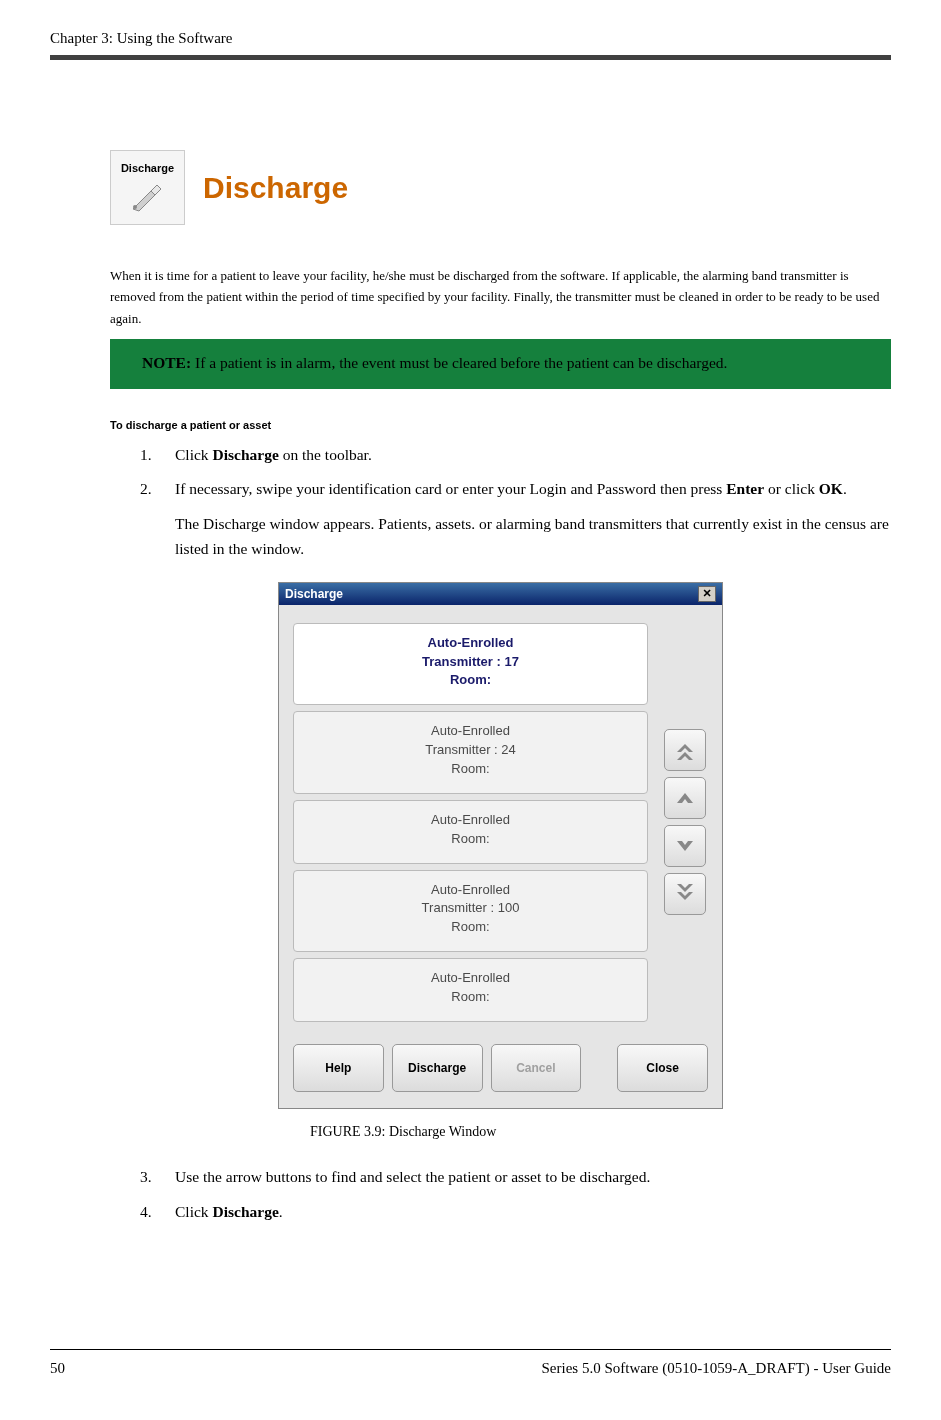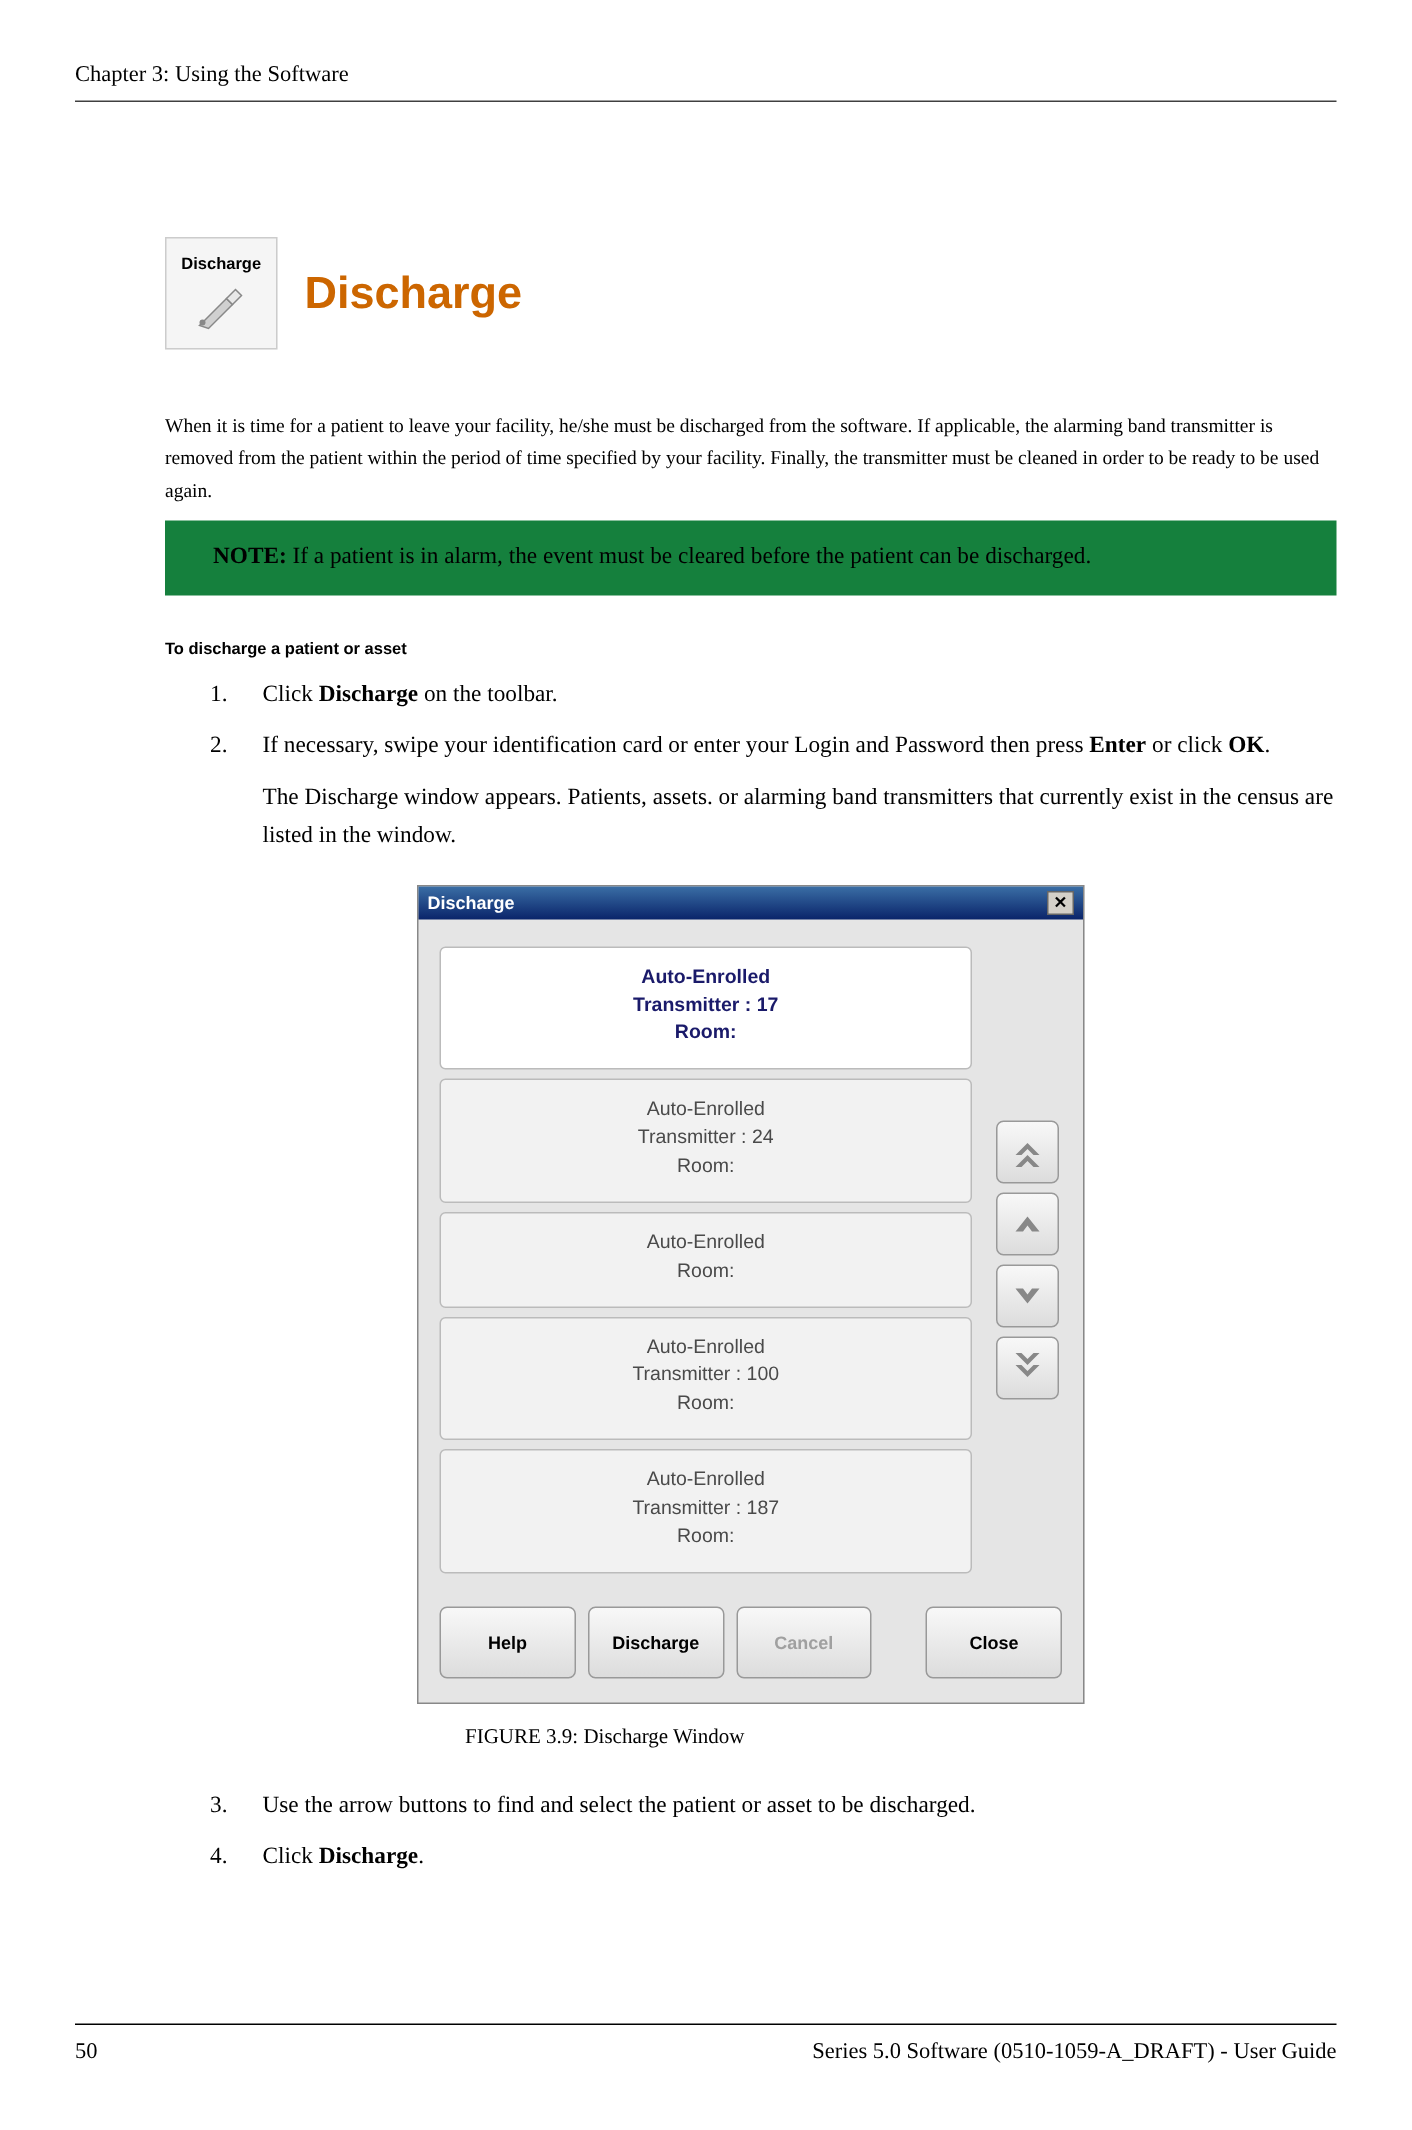--- a/index.html
+++ b/index.html
@@ -10,24 +10,23 @@
     body {
       font-family: Georgia, 'Times New Roman', serif;
       width: 941px;
       height: 1420px;
       background: #fff;
       padding: 30px 50px 20px 50px;
       position: relative;
       color: #000;
     }
     .header-area {
-      border-bottom: 1px solid #404040;
+      border-bottom: 5px solid #404040;
       padding-bottom: 8px;
       margin-bottom: 90px;
-      margin-top: 12px;
     }
     .chapter-header {
       font-size: 15px;
       font-family: Georgia, serif;
     }
     .discharge-section {
       padding-left: 60px;
     }
     .section-icon-title {
       display: flex;
@@ -295,21 +294,20 @@
             <div>Auto-Enrolled</div>
             <div>Room:</div>
           </div>
           <div class="list-item">
             <div>Auto-Enrolled</div>
             <div>Transmitter : 100</div>
             <div>Room:</div>
           </div>
           <div class="list-item">
             <div>Auto-Enrolled</div>
-            <div>Transmitter : 187</div>
             <div>Room:</div>
           </div>
         </div>
         <div class="nav-column">
           <div class="nav-btn">
             <svg width="24" height="24" viewBox="0 0 24 24">
               <path d="M4 14 L12 6 L20 14 L16 14 L12 10 L8 14 Z" fill="#888"></path>
               <path d="M4 22 L12 14 L20 22 L16 22 L12 18 L8 22 Z" fill="#888"></path>
             </svg>
           </div>

